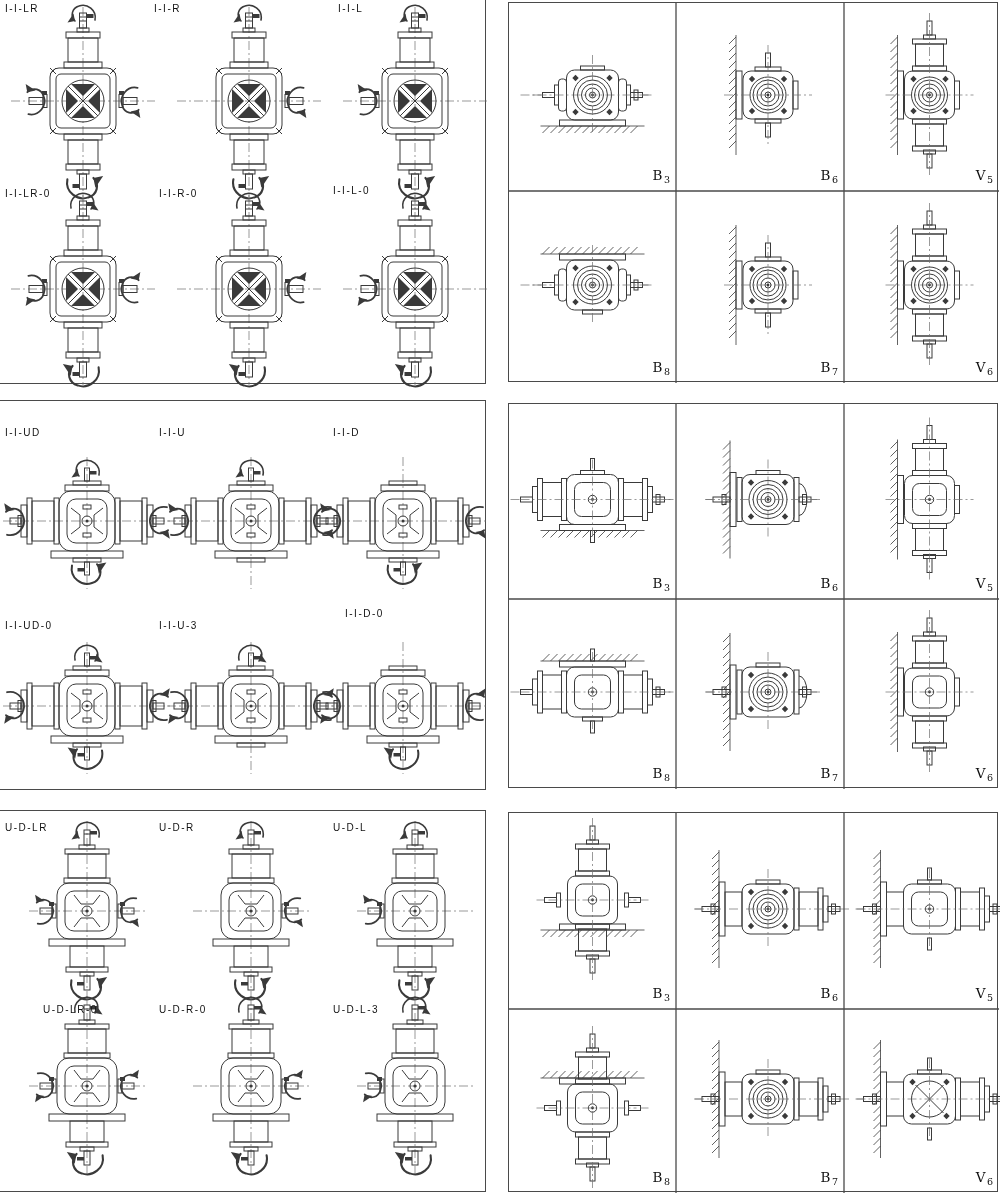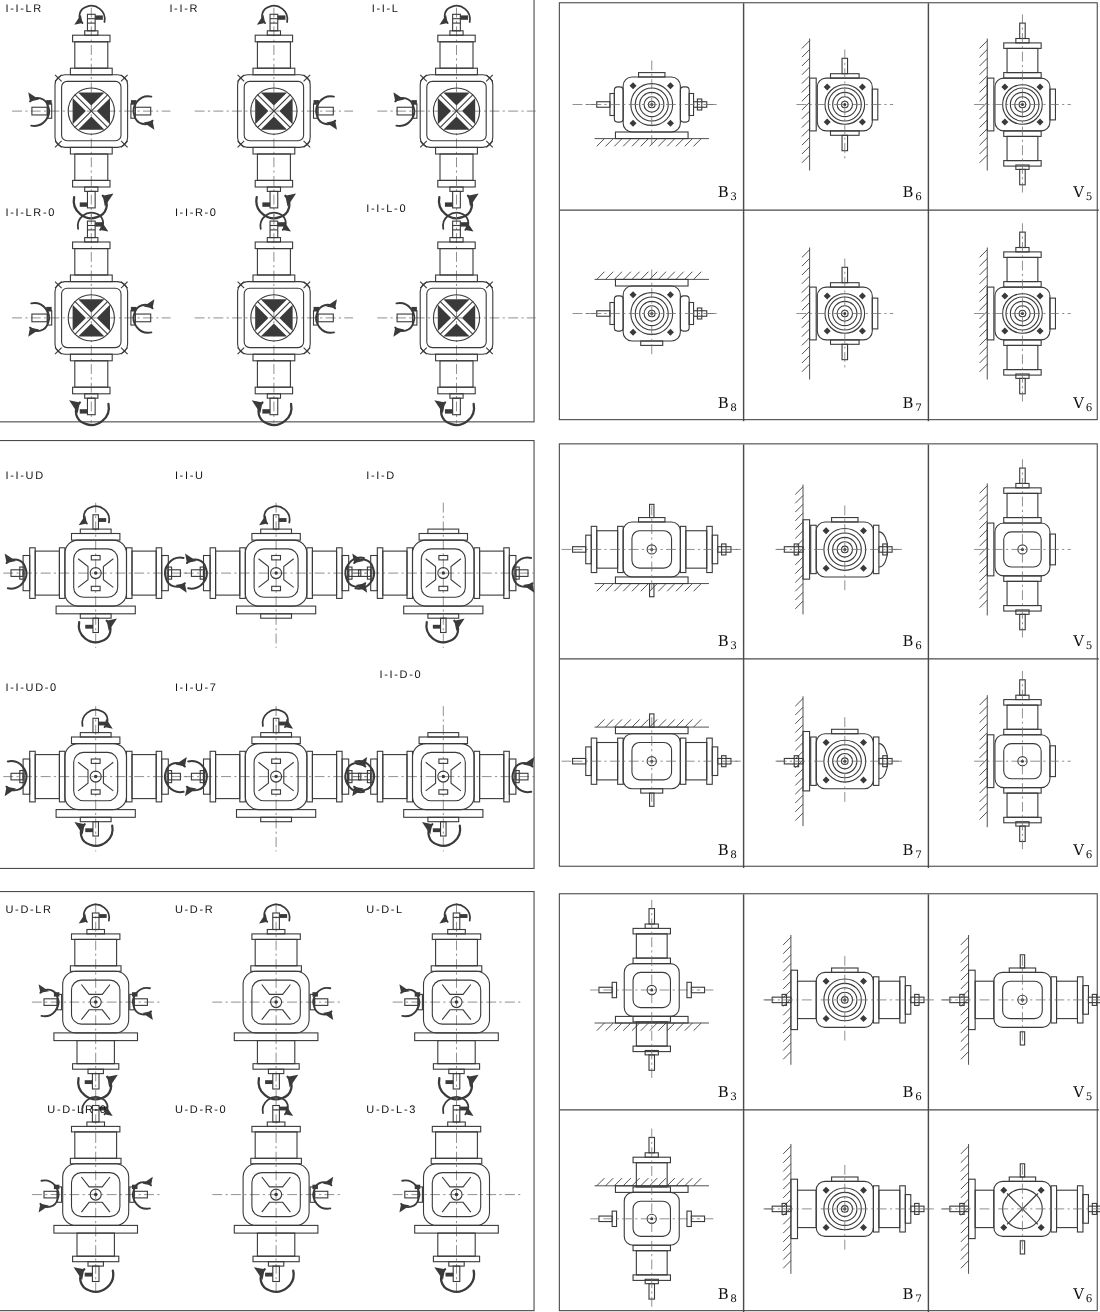--- a/index.html
+++ b/index.html
@@ -859,21 +859,21 @@
           <g transform="translate(405,357) rotate(180) scale(-1.25,1.25)">
             <path d="M 12 6 C 14 -4 4 -11 -4 -8 C -11 -6 -13 2 -8 7" class="ar"></path>
             <polygon points="-8,7 -15.5,8.5 -9.5,-0.5" class="fl"></polygon>
           </g>
         </g>
       </svg>
       <span class="vlabel" style="left: 7px; top: 25px;">I-I-UD</span>
       <span class="vlabel" style="left: 161px; top: 25px;">I-I-U</span>
       <span class="vlabel" style="left: 335px; top: 25px;">I-I-D</span>
       <span class="vlabel" style="left: 7px; top: 218px;">I-I-UD-0</span>
-      <span class="vlabel" style="left: 161px; top: 218px;">I-I-U-7</span>
+      <span class="vlabel" style="left: 161px; top: 218px;">I-I-U-3</span>
       <span class="vlabel" style="left: 335px; top: 206px; margin-left: 12px;">I-I-D-0</span>
     </section>
   <section class="panel" id="sec-3" style="left: 508px; top: 403px; width: 490px; height: 385px;">
       <svg width="490" height="385" viewBox="0 0 490 385">
         <line x1="167" y1="0" x2="167" y2="385" class="gr"></line>
         <line x1="335" y1="0" x2="335" y2="385" class="gr"></line>
         <line x1="0" y1="195" x2="490" y2="195" class="gr"></line>
         <g>
           <line x1="31.5" y1="126.5" x2="135.5" y2="126.5" class="h"></line>
           <line x1="33.5" y1="133.5" x2="40.5" y2="126.5" class="h"></line>

